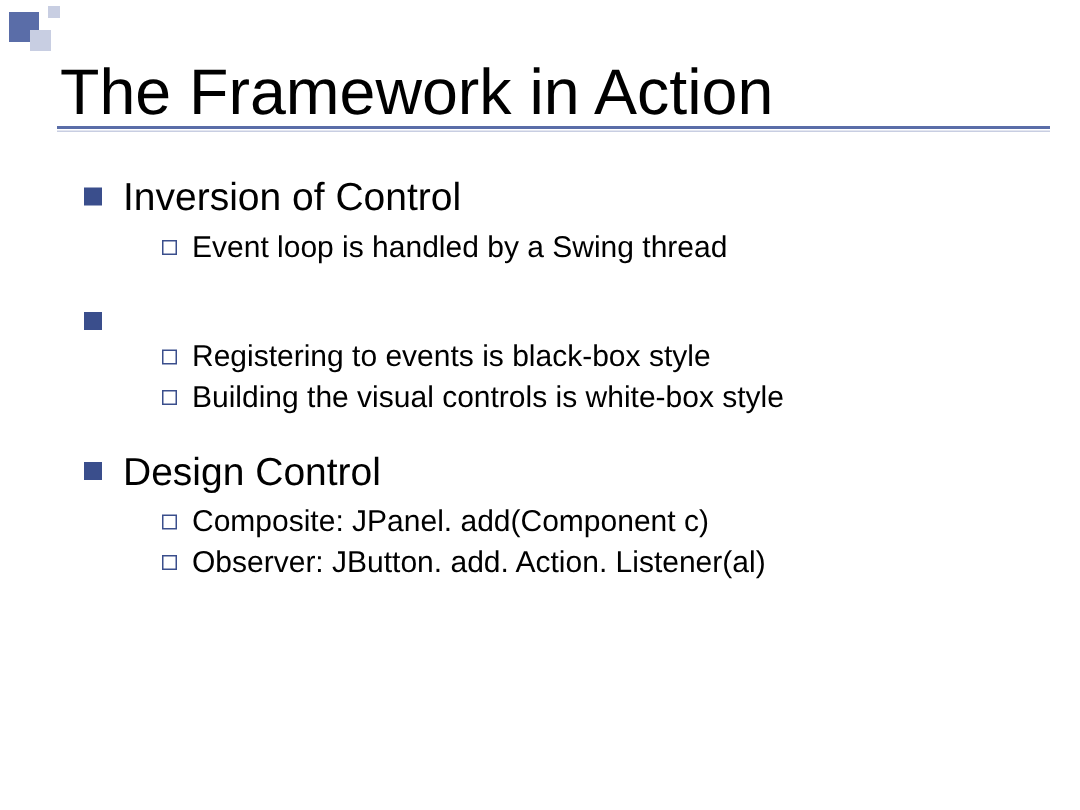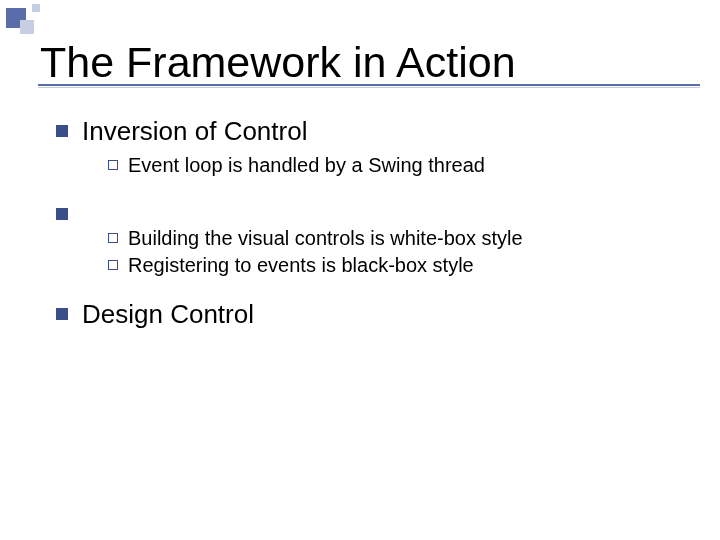--- a/index.html
+++ b/index.html
@@ -113,26 +113,36 @@
       <div class="text">Event loop is handled by a Swing thread</div>
     </div>
   </div>
 
   <div class="l1">
     <div class="bullet"></div>
   </div>
   <div class="sub">
     <div class="l2">
       <div class="bullet"></div>
-      <div class="text">Building the visual controls is white-box style</div>
+      <div class="text">Registering to events is black-box style</div>
     </div>
     <div class="l2">
       <div class="bullet"></div>
-      <div class="text">Registering to events is black-box style</div>
+      <div class="text">Building the visual controls is white-box style</div>
     </div>
   </div>
 
   <div class="l1">
     <div class="bullet"></div>
     <div class="text">Design Control</div>
   </div>
+  <div class="sub">
+    <div class="l2">
+      <div class="bullet"></div>
+      <div class="text">Composite: JPanel. add(Component c)</div>
+    </div>
+    <div class="l2">
+      <div class="bullet"></div>
+      <div class="text">Observer: JButton. add. Action. Listener(al)</div>
+    </div>
+  </div>
 
 </div>
 
 </body></html>

